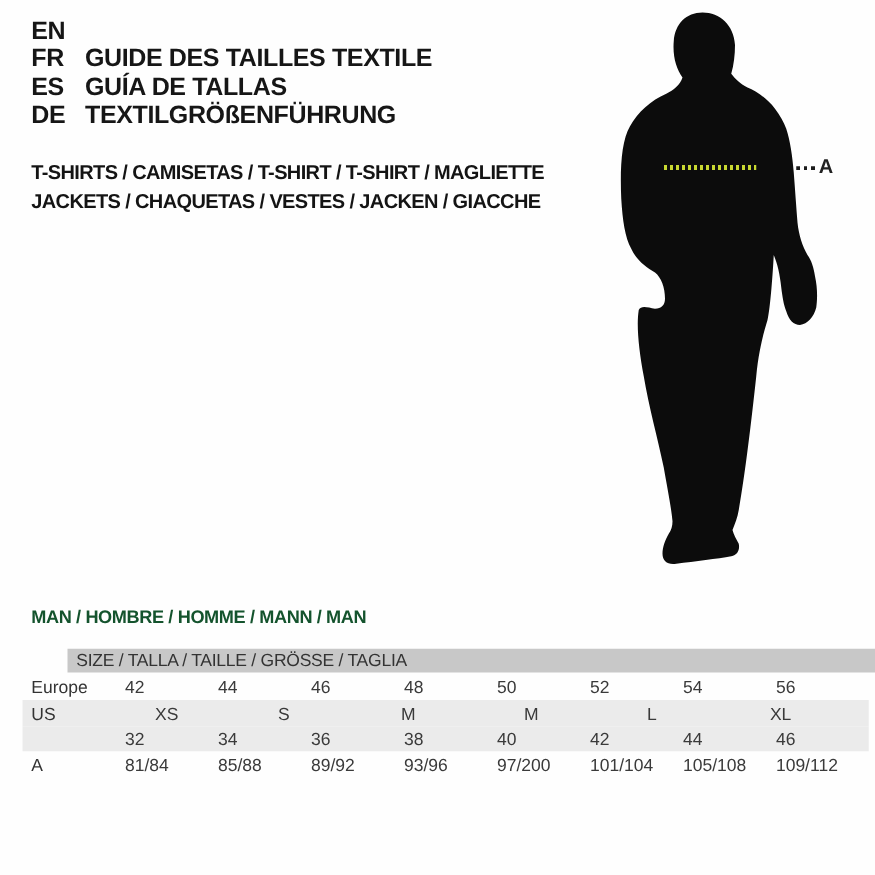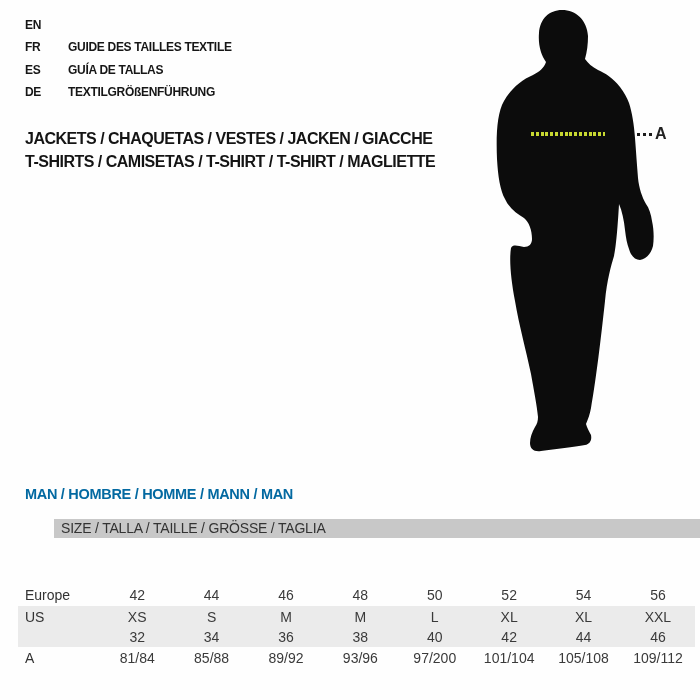--- a/index.html
+++ b/index.html
@@ -3,47 +3,47 @@
 <meta charset="utf-8">
 <style>
   html,body{margin:0;padding:0;background:#fff;}
   .canvas{
     position:relative;width:700px;height:700px;background:#fefefe;overflow:hidden;
     font-family:"Liberation Sans", sans-serif;color:#1a1a1a;
   }
   
   .lang-block{position:absolute;left:25px;top:14px;}
   .lang-row{display:flex;height:22.4px;line-height:22.4px;
-    font-weight:700;font-size:12px;letter-spacing:-0.3px;color:#161616;}
+    font-weight:700;font-size:20px;letter-spacing:-0.3px;color:#161616;}
   .lang-code{width:43px;flex:0 0 43px;}
   
   .garments{position:absolute;left:25px;top:128px;}
   .garment-line{height:22.5px;line-height:22.5px;font-weight:700;font-size:16px;
     letter-spacing:-0.5px;color:#141414;}
   
   .figure-svg{position:absolute;left:488px;top:8px;width:180px;height:450px;}
   .dash-yellow{position:absolute;left:531px;top:132px;width:74px;height:4px;
     background:repeating-linear-gradient(90deg,#c8d831 0px,#c8d831 3px,transparent 3px,transparent 4.8px);}
   .dash-black{position:absolute;left:637px;top:133px;width:16px;height:3px;
     background:repeating-linear-gradient(90deg,#1c1c1c 0px,#1c1c1c 3px,transparent 3px,transparent 6px);}
   .measure-label{position:absolute;left:655px;top:125px;font-size:16px;font-weight:600;color:#222;}
   
   .section-title{position:absolute;left:25px;top:486px;font-size:14.5px;font-weight:700;
-    letter-spacing:-0.3px;color:#0369a1;}
+    letter-spacing:-0.3px;color:#14532d;}
   
   .size-table{position:absolute;left:18px;top:519px;width:677px;font-size:14px;color:#3a3a3a;}
   .tbl-header{width:673px;height:19px;line-height:19px;background:#c8c8c8;
     padding-left:7px;box-sizing:border-box;font-weight:500;color:#333;letter-spacing:-0.2px;margin-left:36px;}
   .tbl-row{display:grid;grid-template-columns:82px repeat(8,74.4px);align-items:center;}
-  .row-europe{height:22px;margin-top:46px;}
-  .row-us{height:21px;background:#ebebeb;}
+  .row-europe{height:22px;}
+  .row-us{height:21px;background:#ebebeb;gap:24px;}
   .row-sub{height:20px;background:#ebebeb;}
   .row-a{height:22px;}
   .row-label{padding-left:7px;text-align:left;color:#333;}
-  .cell{text-align:center;}
+  .cell{}
   
   .footnote{position:absolute;left:25px;top:643px;font-size:15px;font-weight:700;
     letter-spacing:-0.3px;color:#161616;}
 </style>
 </head>
 <body>
 
 <div class="canvas">
 
   <div class="lang-block">
@@ -58,22 +58,22 @@
       <span class="lang-code">ES</span>
       <span class="lang-label">GUÍA DE TALLAS</span>
     </div>
     <div class="lang-row">
       <span class="lang-code">DE</span>
       <span class="lang-label">TEXTILGRÖßENFÜHRUNG</span>
     </div>
   </div>
 
   <div class="garments">
+    <div class="garment-line">T-SHIRTS / CAMISETAS / T-SHIRT / T-SHIRT / MAGLIETTE</div>
     <div class="garment-line">JACKETS / CHAQUETAS / VESTES / JACKEN / GIACCHE</div>
-    <div class="garment-line">T-SHIRTS / CAMISETAS / T-SHIRT / T-SHIRT / MAGLIETTE</div>
   </div>
 
   <svg class="figure-svg" viewBox="0 0 180 450" aria-hidden="true">
     <path fill="#0c0c0c" d="
       M 74,2
       C 61,2 52,11 51,25
       C 50,37 53,47 58,54
       C 56,60 51,64 45,67
       C 33,72 22,82 16,93
       C 9,105 8,127 9,151

